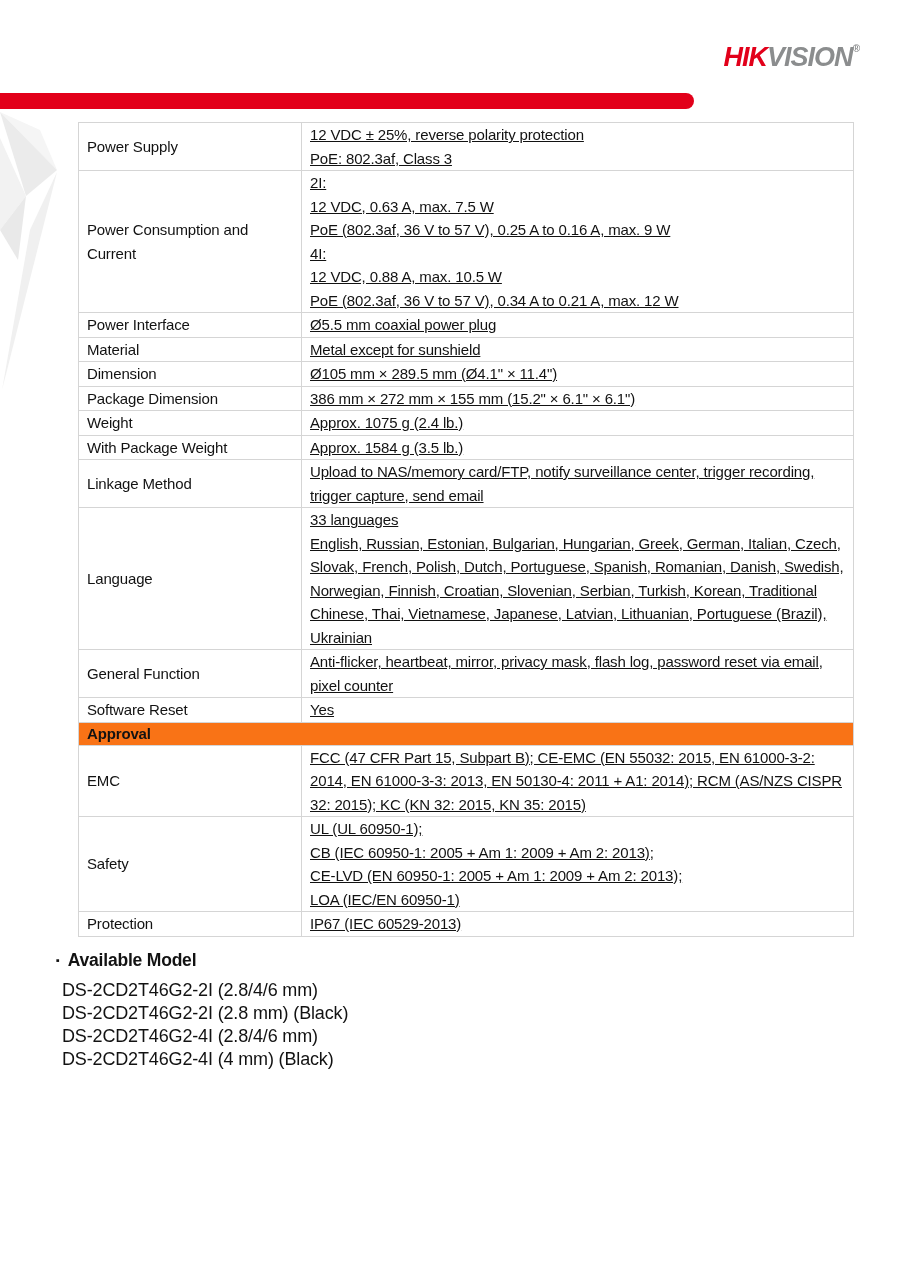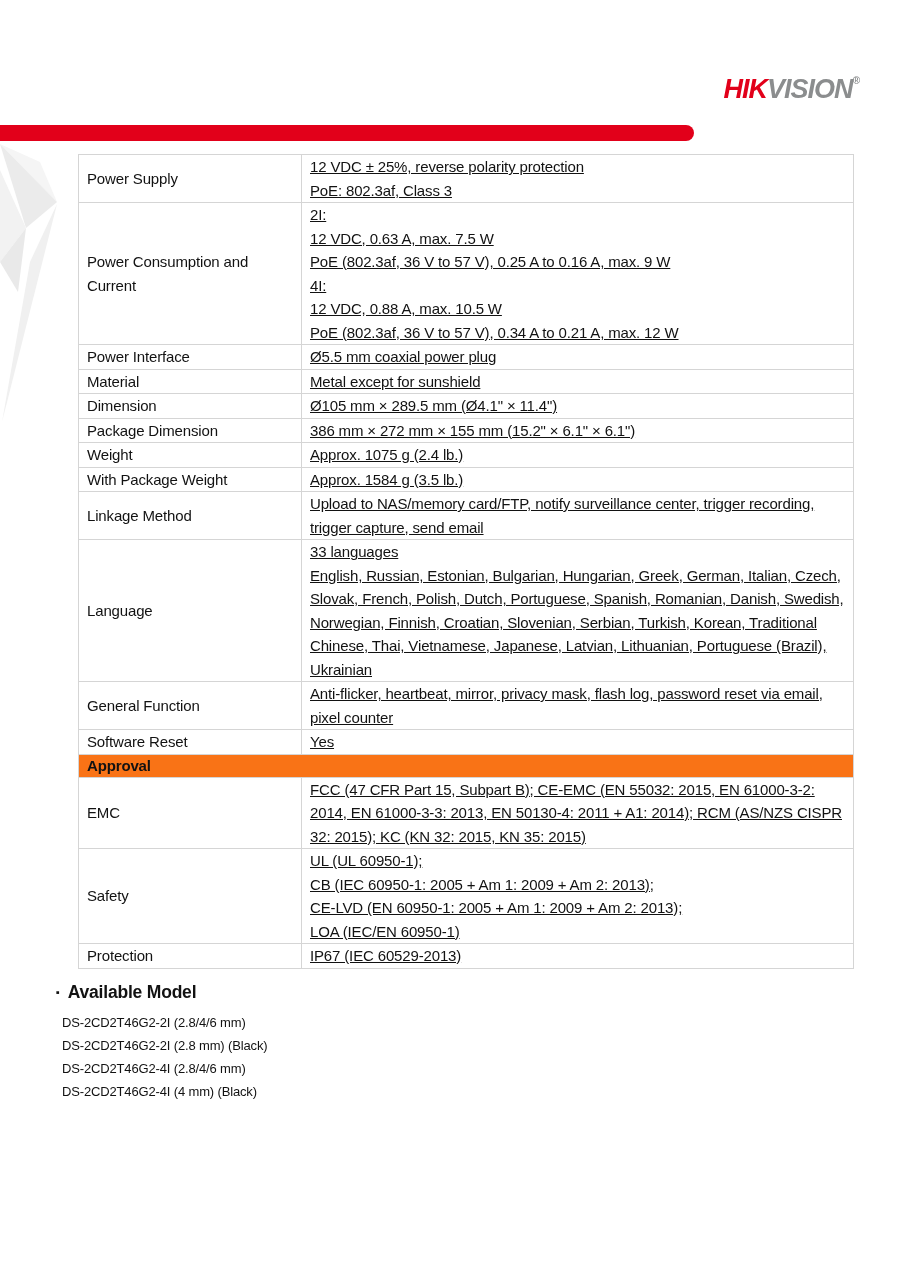--- a/index.html
+++ b/index.html
@@ -4,21 +4,21 @@
 <style>
   html, body {
     margin: 0; padding: 0;
     background: #ffffff;
     width: 900px; height: 1280px;
     font-family: "Liberation Sans", sans-serif;
     color: #121212;
     position: relative;
     overflow: hidden;
   }
-  .page { position: absolute; top: 0; left: 0; width: 900px; height: 1008px; margin-top: 32px; }
+  .page { position: absolute; top: 0; left: 0; width: 900px; height: 1008px; }
 
   
   .logo {
     position: absolute; top: 42px; right: 40px;
     font-style: italic; font-weight: bold;
     font-size: 27px; letter-spacing: -1px;
     white-space: nowrap;
   }
   .logo .hik { color: #e2001a; }
   .logo .vision { color: #8b8d8e; }
@@ -58,21 +58,21 @@
   }
 
   
   .available { position: absolute; top: 950px; left: 56px; width: 700px; }
   .available-title {
     font-size: 17.5px; font-weight: bold; letter-spacing: -0.2px;
     display: flex; align-items: center; gap: 8px;
   }
   .bullet-square { font-size: 11px; line-height: 1; color: #121212; }
   .model-list { margin-top: 8px; padding-left: 6px; }
-  .model-line { font-size: 13px; line-height: 23px; letter-spacing: -0.15px; }
+  .model-line { font-size: 18px; line-height: 23px; letter-spacing: -0.15px; }
 </style>
 </head>
 <body>
 
 <div class="page">
 
   <svg class="watermark" width="65" height="300" viewBox="0 0 65 300" aria-hidden="true">
     <polygon points="0,9 40,27 57,67" fill="#f5f5f5"></polygon>
     <polygon points="0,9 57,67 26,93" fill="#ebebeb"></polygon>
     <polygon points="0,35 26,93 0,127" fill="#f2f2f2"></polygon>

